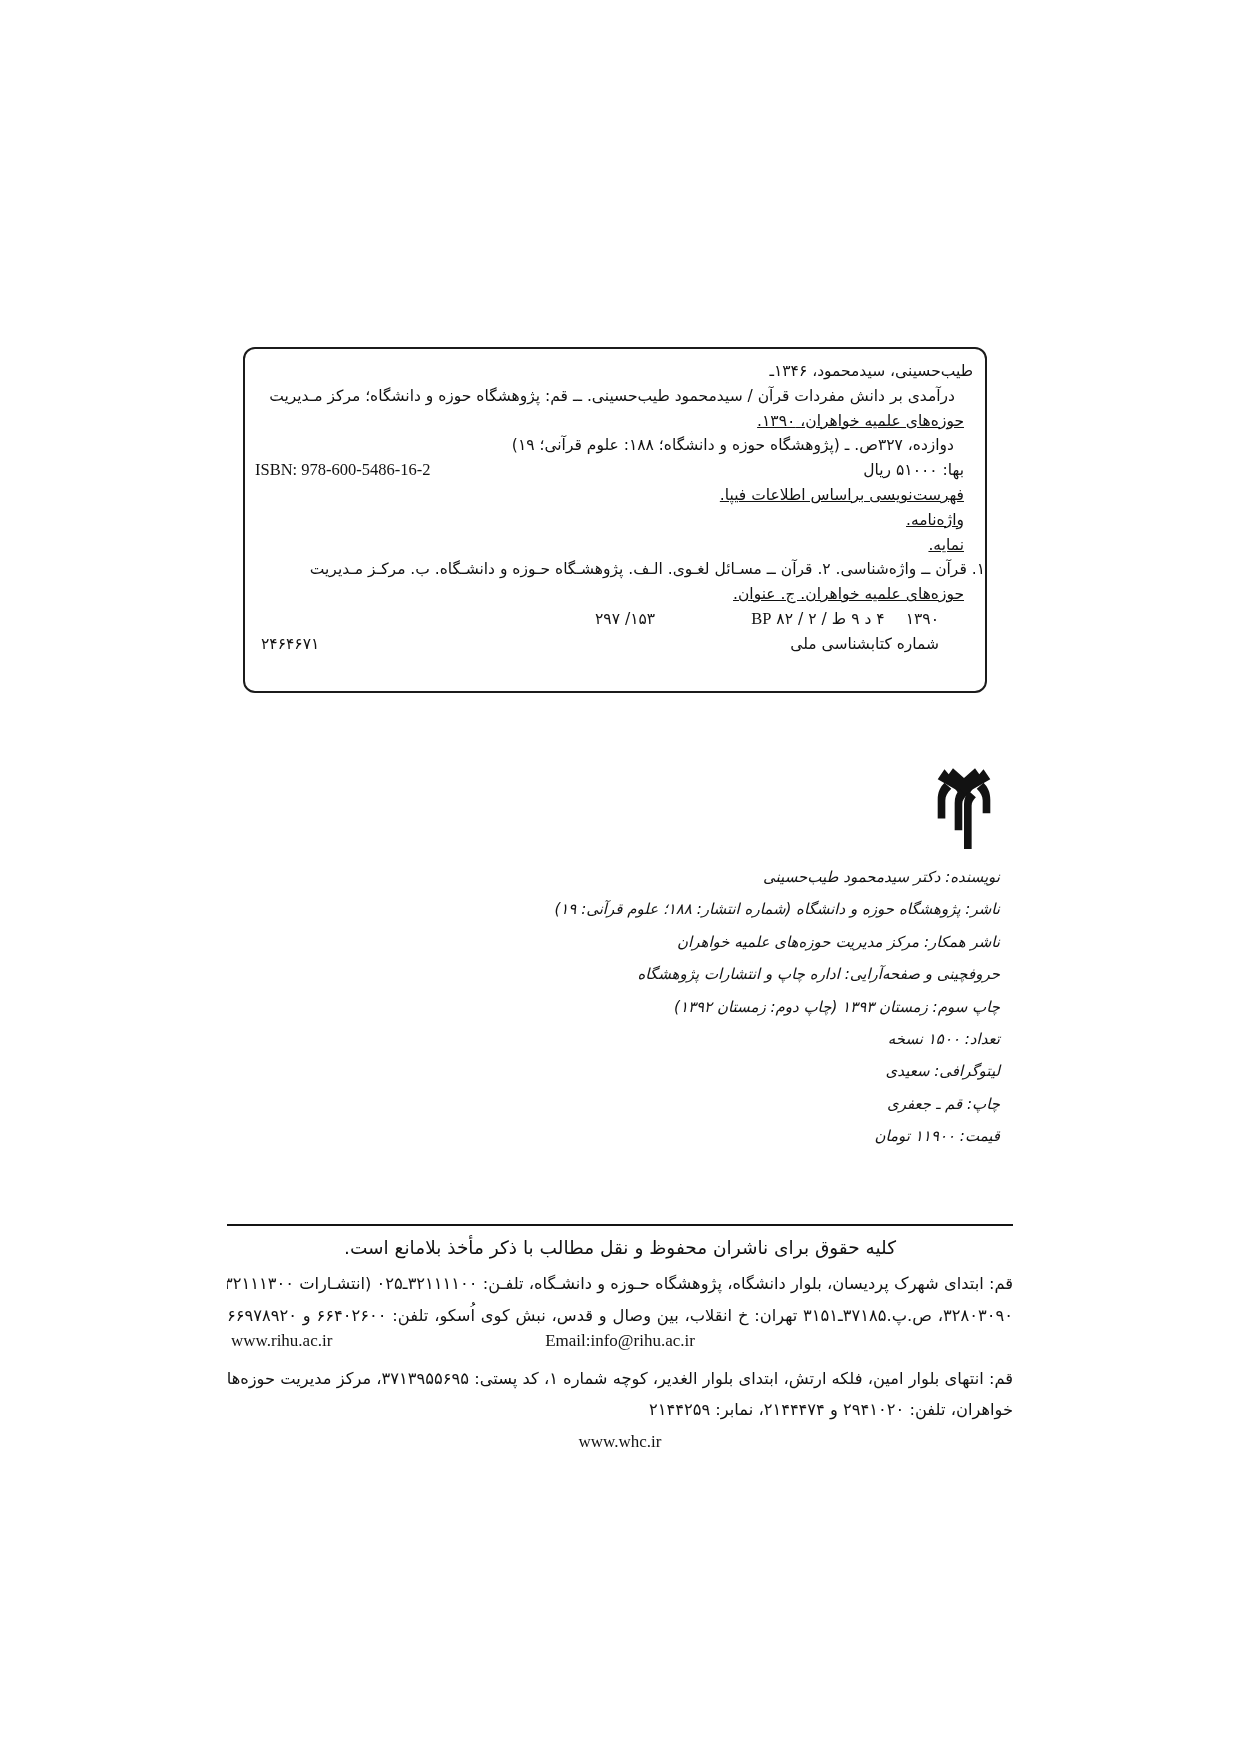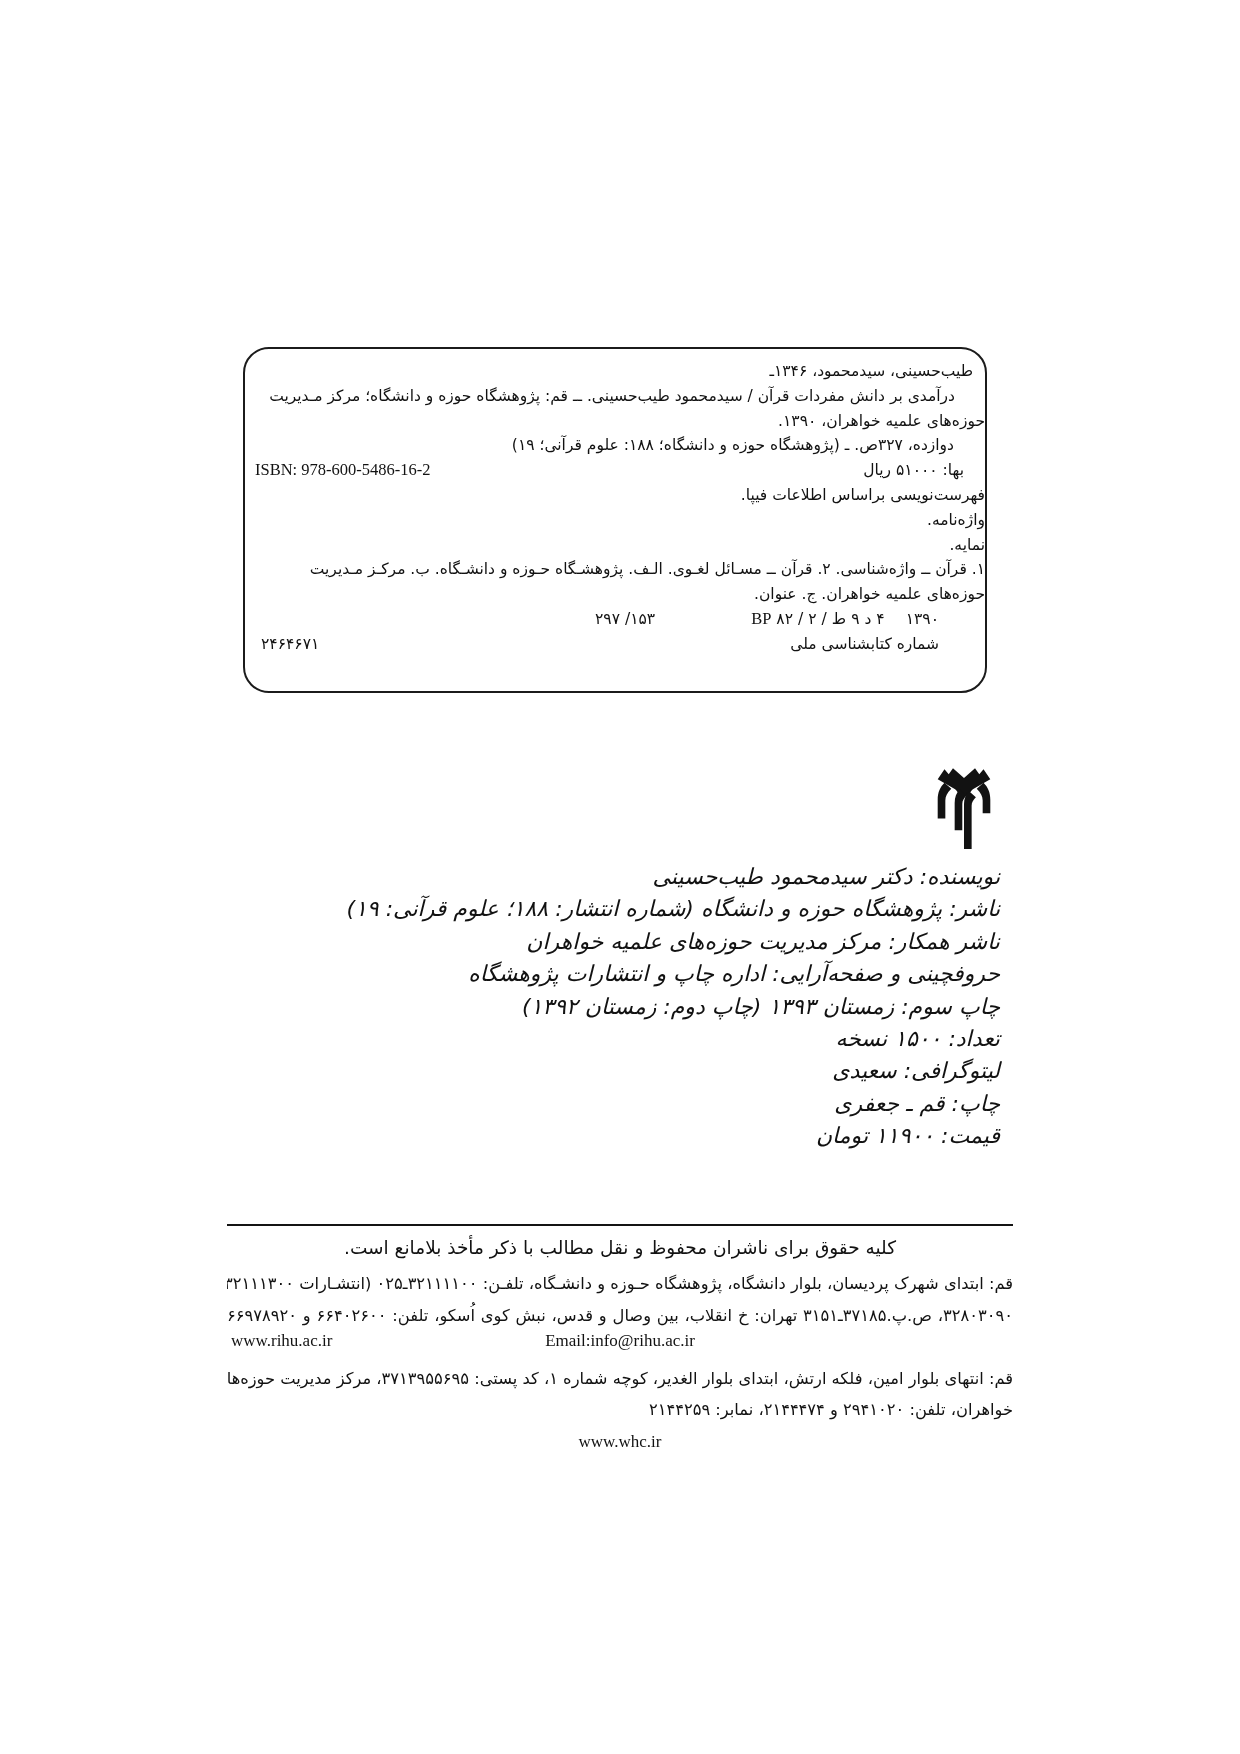--- a/index.html
+++ b/index.html
@@ -11,45 +11,45 @@
     background:#ffffff;
     font-family:"DejaVu Sans", sans-serif;
     color:#121212;
     direction:rtl;
     overflow:hidden;
   }
   
   .cip-box{
     position:absolute; top:347px; right:253px;
     width:744px; height:346px; box-sizing:border-box;
-    border:2px solid #1b1b1b; border-radius:26px;
+    border:2px solid #1b1b1b; border-radius:12px;
     padding:10px 0;
     font-size:15.5px; line-height:24.8px;
   }
   .cip-row{white-space:nowrap; padding-left:12px;}
   .ind-a{padding-right:12px;}
   .ind-b{padding-right:30px;}
-  .ind-c{}
+  .ind-c{padding-right:21px;text-decoration:underline;}
   .ind-d{padding-right:31px;}
   .ind-e{padding-right:0;}
   .cip-row-split{display:flex; justify-content:space-between; padding-right:21px; padding-left:10px; white-space:nowrap;}
   .latin{direction:ltr; unicode-bidi:isolate; font-family:"Liberation Serif","DejaVu Serif",serif; font-size:16.5px;}
   .cip-row-call{display:flex; align-items:baseline; padding-right:46px; white-space:nowrap;}
   .lcc{display:flex; direction:ltr; margin-right:21px; column-gap:5px; align-items:flex-start;}
   .lcc .tok{unicode-bidi:isolate;}
   .lcc .tok-latin{font-family:"Liberation Serif","DejaVu Serif",serif; font-size:16.5px;}
   .dewey{direction:ltr; unicode-bidi:isolate; margin-right:96px;}
   .cip-row-natid{display:flex; justify-content:space-between; padding-right:46px; padding-left:16px; white-space:nowrap;}
   
   .logo{position:absolute; top:764px; left:936px; width:56px; height:85px;}
   .logo svg{display:block; width:100%; height:100%;}
   
   .colophon{position:absolute; top:861px; right:240px; text-align:right;}
   .book-title{font-size:26px; font-weight:bold; line-height:36px; margin-bottom:8px; white-space:nowrap;}
-  .colophon-row{font-size:22px; font-style:italic; line-height:32.4px; white-space:nowrap;}
+  .colophon-row{font-size:15px; font-style:italic; line-height:32.4px; white-space:nowrap;}
   
   .footer{position:absolute; top:1224px; left:227px; width:786px;}
   .footer-rule{border:0; border-top:2.2px solid #141414; margin:0 0 7px 0;}
   .rights{text-align:center; font-weight:normal; font-size:18.5px; line-height:30px; margin-bottom:5px; white-space:nowrap;}
   .addr{font-size:16.3px; line-height:31.6px;}
   .addr-justify{text-align:justify; text-align-last:justify; white-space:nowrap; overflow:hidden;}
   .addr-right{text-align:right; white-space:nowrap;}
   .webline{position:relative; height:31.6px;}
   .web-left{position:absolute; left:4px; top:0; direction:ltr; unicode-bidi:isolate; font-family:"Liberation Serif","DejaVu Serif",serif; font-size:17px;}
   .email-center{position:absolute; left:50%; top:0; transform:translateX(-50%); direction:ltr; unicode-bidi:isolate; font-family:"Liberation Serif","DejaVu Serif",serif; font-size:17px;}

